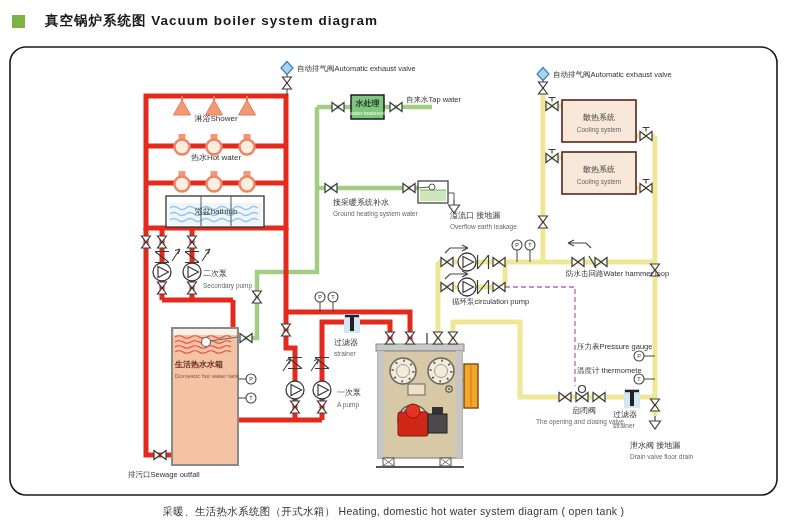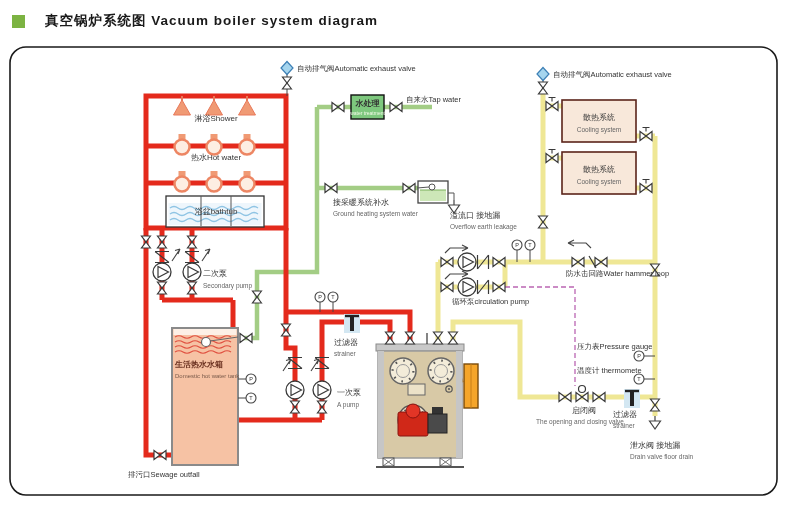--- a/index.html
+++ b/index.html
@@ -357,13 +357,14 @@
       <text class="cn" x="630" y="448">泄水阀 接地漏</text>
       <text class="en" x="630" y="459">Drain valve floor drain</text>
       <text class="cn" x="337" y="395">一次泵</text>
       <text class="en" x="337" y="407">A pump</text>
       <text x="175" y="367" font-size="8" fill="#6a3020" font-weight="bold">生活热水水箱</text>
       <text x="175" y="378" font-size="6" fill="#7a5a4a">Domestic hot water tank</text>
       <text class="mx" x="128" y="477">排污口Sewage outfall</text>
     </g>
   </svg>
 
+  <div id="cap">采暖、生活热水系统图（开式水箱） Heating, domestic hot water system diagram ( open tank )</div>
 </div>
 
 </body></html>

